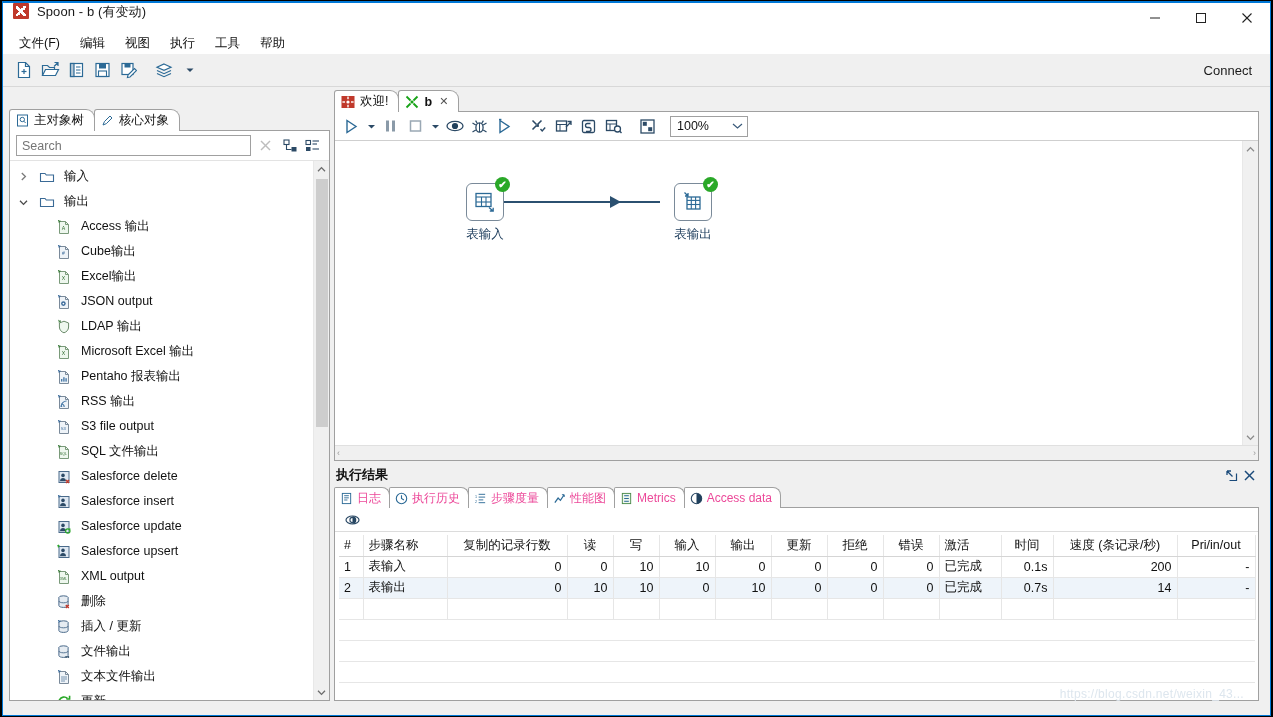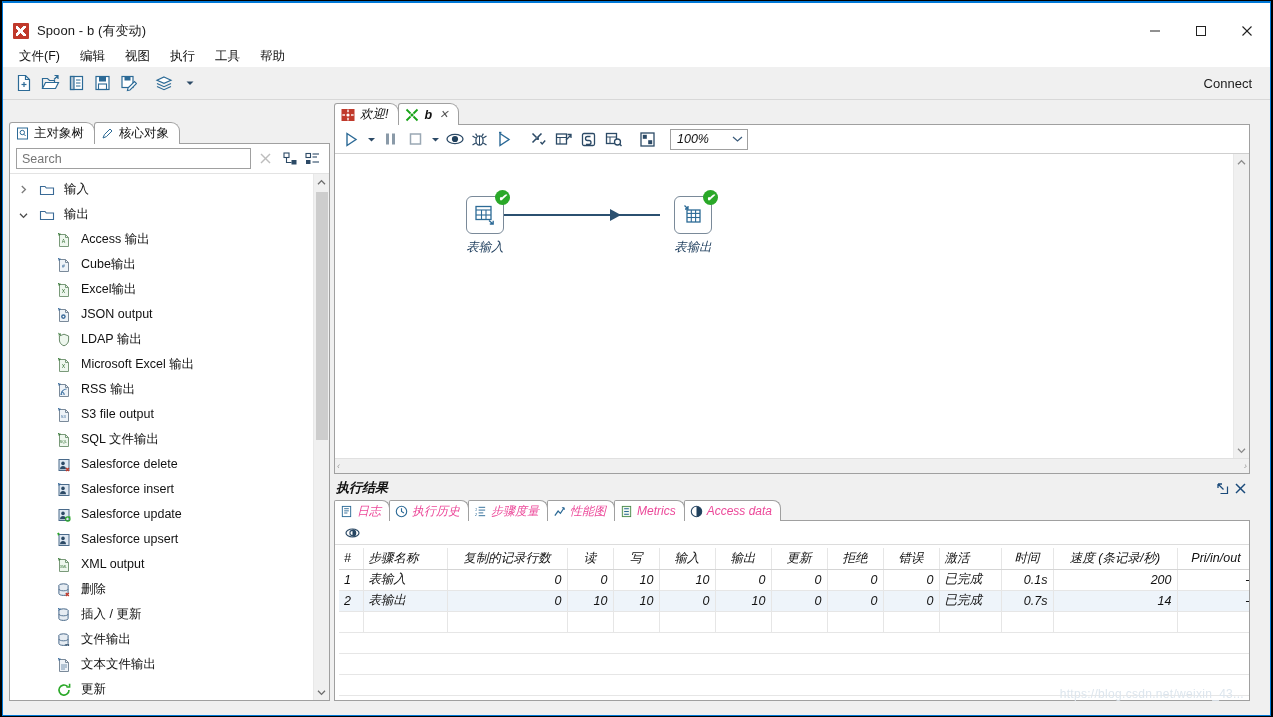--- a/index.html
+++ b/index.html
@@ -19,24 +19,22 @@
     border-top: 2px solid #0078d7;
     display: flex;
     flex-direction: column;
   }
 
   
   .titlebar {
     height: 29px;
     background: #ffffff;
     display: flex;
-    align-items: center;
     flex: 0 0 auto;
     position: relative;
-    margin-top: 13px;
   }
   .title-icon {
     width: 16px; height: 16px;
     margin-left: 10px; margin-right: 8px;
     background: #c0392b;
     border-radius: 1px;
     position: relative;
     flex: 0 0 auto;
   }
   .title-icon::before {
@@ -251,23 +249,22 @@
     left: 2px; width: 12px;
     background: #cdcdcd;
     border-radius: 0;
   }
 
   
   .rightpanel {
     flex: 1 1 auto;
     display: flex;
     flex-direction: column;
-    padding: 2px 20px 2px 2px;
+    padding: 2px 11px 2px 2px;
     min-width: 0;
-    font-style: italic;
   }
   .canvas-area {
     display: flex; flex-direction: column;
     flex: 0 0 auto;
     height: 372px;
     min-height: 0;
   }
   .canvas-box {
     flex: 1 1 auto;
     border: 1px solid #a0a0a0;
@@ -717,20 +714,36 @@
                 <span class="tindent"></span>
                 <span class="ticon">
                   <svg width="16" height="16" viewBox="0 0 16 16">
                     <path d="M3.5 2.5h6l3 3v9h-9z" fill="#eef7ee" stroke="#7a9a7a" stroke-width="1"></path>
                     <path d="M9.5 2.5v3h3" fill="none" stroke="#7a9a7a" stroke-width="1"></path>
                     <path d="M2 1.2l2 1.6M2.2 2.9h1.7V1.3" fill="none" stroke="#3a7a3a" stroke-width="1"></path>
                     <text x="7.4" y="11.4" font-size="5.2" fill="#2c6a2c" text-anchor="middle" font-family="Liberation Sans">X</text>
                   </svg>
                 </span>
                 <span class="tlabel">Microsoft Excel 输出</span>
+              </div>
+              <div class="tnode">
+                <span class="tindent"></span>
+                <span class="ticon">
+                  <svg width="16" height="16" viewBox="0 0 16 16">
+                    <path d="M3.5 2.5h6l3 3v9h-9z" fill="#eef3f8" stroke="#7a8a9a" stroke-width="1"></path>
+                    <path d="M9.5 2.5v3h3" fill="none" stroke="#7a8a9a" stroke-width="1"></path>
+                    <path d="M2 1.2l2 1.6M2.2 2.9h1.7V1.3" fill="none" stroke="#3a6a9a" stroke-width="1"></path>
+                    <g fill="#4a7aa8">
+                      <rect x="5" y="10" width="1.4" height="2.6"></rect>
+                      <rect x="7.2" y="8.2" width="1.4" height="4.4"></rect>
+                      <rect x="9.4" y="9.2" width="1.4" height="3.4"></rect>
+                    </g>
+                  </svg>
+                </span>
+                <span class="tlabel">Pentaho 报表输出</span>
               </div>
               <div class="tnode">
                 <span class="tindent"></span>
                 <span class="ticon">
                   <svg width="16" height="16" viewBox="0 0 16 16">
                     <path d="M3.5 2.5h6l3 3v9h-9z" fill="#eef3f8" stroke="#7a8a9a" stroke-width="1"></path>
                     <path d="M9.5 2.5v3h3" fill="none" stroke="#7a8a9a" stroke-width="1"></path>
                     <path d="M2 1.2l2 1.6M2.2 2.9h1.7V1.3" fill="none" stroke="#3a6a9a" stroke-width="1"></path>
                     <g fill="none" stroke="#4a7aa8" stroke-width="1.1">
                       <path d="M5.2 12.4a5.4 5.4 0 015.4-5.4"></path>

